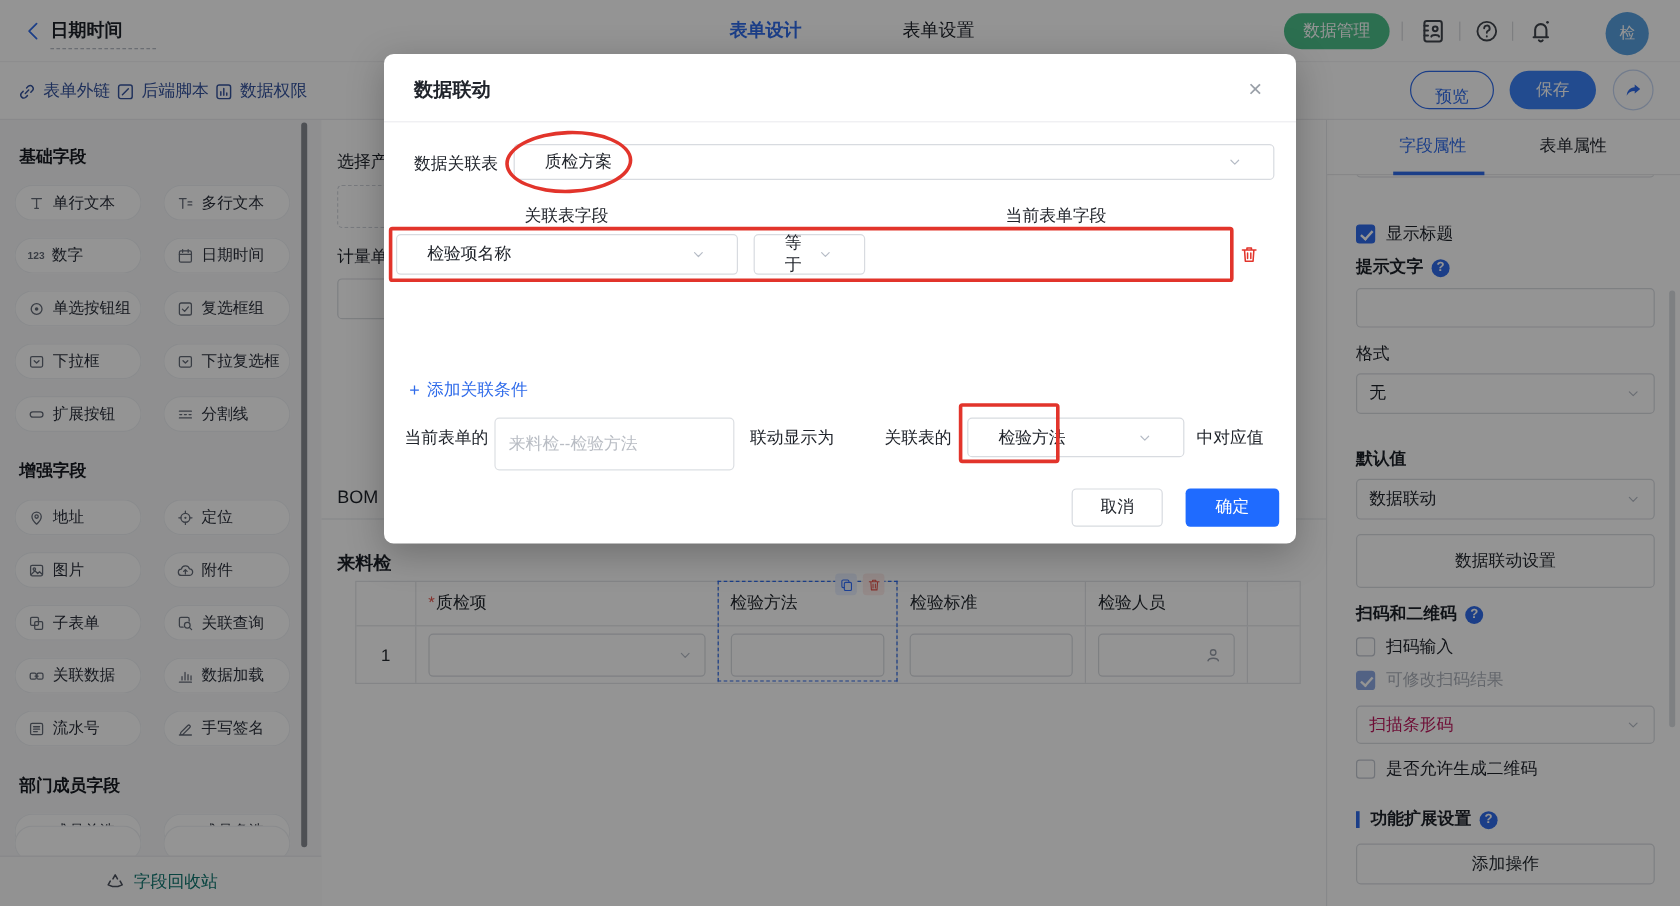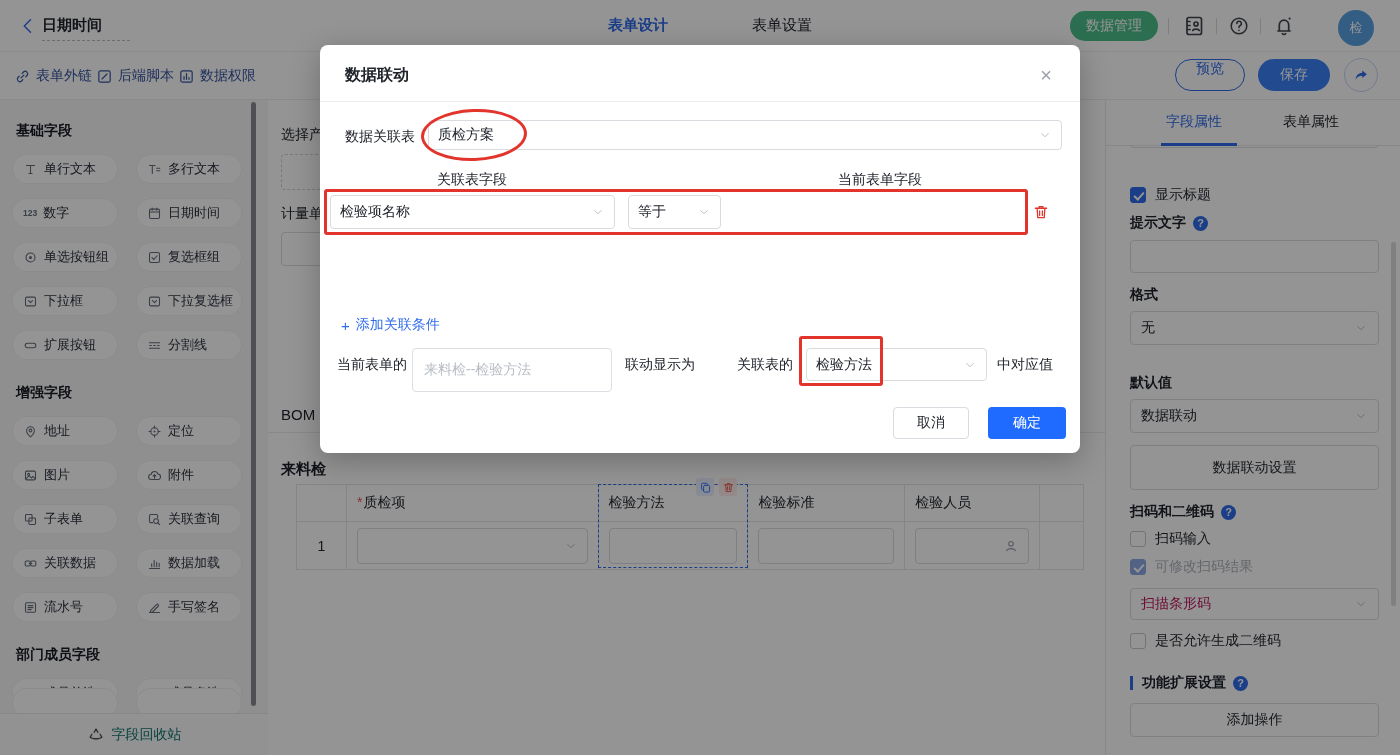--- a/index.html
+++ b/index.html
@@ -18,21 +18,21 @@
 .vsep{top:18px;width:1px;height:16px;background:#d7d9dd}
 .pill-green{left:1070px;top:11px;width:88px;height:30px;border-radius:15px;color:#fff;
  display:flex;align-items:center;justify-content:center;font-size:14px}
 .avatar{left:1338px;top:10px;width:36px;height:36px;border-radius:50%;color:#fff;font-size:13px;
  display:flex;align-items:center;justify-content:center}
 
 
 .toolbar{left:0;top:52px;width:1400px;height:48px;background:#fff;border-bottom:1px solid #ececef;z-index:2}
 .tb-item{top:12px;height:24px;display:flex;align-items:center;gap:5px;color:#35539e;font-size:14px}
 .btn-outline{left:1175px;top:7px;width:70px;height:32px;border-radius:17px;border:1.5px solid #2f6bea;
- color:#2f6bea;background:#fff;display:flex;align-items:flex-start;justify-content:center}
+ color:#2f6bea;background:#fff;display:flex;align-items:flex-end;justify-content:center}
 .btn-solid{left:1258px;top:7px;width:72px;height:32px;border-radius:17px;color:#fff;
  display:flex;align-items:center;justify-content:center}
 .btn-share{left:1344px;top:6px;width:34px;height:34px;border-radius:50%;border:1.5px solid #c6d6f2;
  color:#2f6bea;display:flex;align-items:center;justify-content:center;background:#fdfdfe}
 
 
 .sidebar{left:0;top:100px;width:268px;height:655px;background:#f6f7f9;z-index:1;overflow:hidden}
 .sb-inner{padding:12px 0 0 12px}
 .sec-title{font-size:14px;font-weight:700;color:#171a21;margin:10px 4px 14px}
 .pill-grid{display:flex;flex-wrap:wrap;gap:14px 18px;width:232px;margin-bottom:24px}
@@ -89,21 +89,21 @@
 
 
 .dim{left:0;top:0;width:1400px;height:755px;background:rgba(0,0,0,.42);z-index:40}
 .modal{left:320px;top:45px;width:760px;height:408px;background:#fff;border-radius:8px;z-index:50;
  box-shadow:0 8px 30px rgba(0,0,0,.25)}
 .m-title{left:25px;top:20px;font-size:16px;font-weight:700;color:#20242b}
 .m-close{left:714px;top:18px;font-size:20px;color:#9aa0a8;cursor:pointer;width:24px;height:24px;
  display:flex;align-items:center;justify-content:center}
 .m-div{left:0;top:56px;width:760px;height:1px;background:#ededf0}
 .m-sel{border:1px solid #d8dbe0;border-radius:4px;background:#fff;display:flex;align-items:center;
- justify-content:space-between;padding:0 9px;color:#20242b}
+ justify-content:space-between;padding:0 25px;color:#20242b}
 .m-label{font-size:14px;color:#20242b}
 .m-head{font-size:14px;color:#20242b}
 .m-link{color:#2f6bea;font-size:14px;display:flex;align-items:center;gap:6px;cursor:pointer}
 .m-input-dis{border:1px solid #dcdfe3;border-radius:4px;background:#fff;color:#b9bdc4;display:flex;
  align-items:center;padding:0 11px}
 .m-btn-cancel{left:573px;top:362px;width:76px;height:32px;border:1px solid #d8dbe0;border-radius:4px;
  background:#fff;display:flex;align-items:center;justify-content:center;color:#20242b;cursor:pointer}
 .m-btn-ok{left:668px;top:362px;width:78px;height:32px;border-radius:4px;color:#fff;display:flex;
  align-items:center;justify-content:center;cursor:pointer}
 .chev{color:#b6bcc6}
@@ -590,21 +590,21 @@
       <span class="cb on"></span>
       <span class="rp-label">显示标题</span>
     </div>
 
     <div class="ab" style="left:24px;top:114px;display:flex;align-items:center;gap:7px">
       <span class="rp-label" style="font-weight:700">提示文字</span>
       <span class="qi">?</span>
     </div>
     <div class="ab rp-input" style="left:24px;top:140px;width:249px;height:33px"></div>
 
-    <span class="ab rp-label" style="left:24px;top:186px;font-weight:700">格式</span>
+    <span class="ab rp-label" style="left:24px;top:186px;font-weight:400">格式</span>
     <div class="ab rp-sel" style="left:24px;top:211px;width:249px;height:34px">
       <span>无</span>
       <svg class="ic chev" width="14" height="14">
           <use href="#i-chevd"></use>
         </svg>
     </div>
 
     <span class="ab rp-label" style="left:24px;top:274px;font-weight:700">默认值</span>
     <div class="ab rp-sel" style="left:24px;top:299px;width:249px;height:34px">
       <span>数据联动</span>

